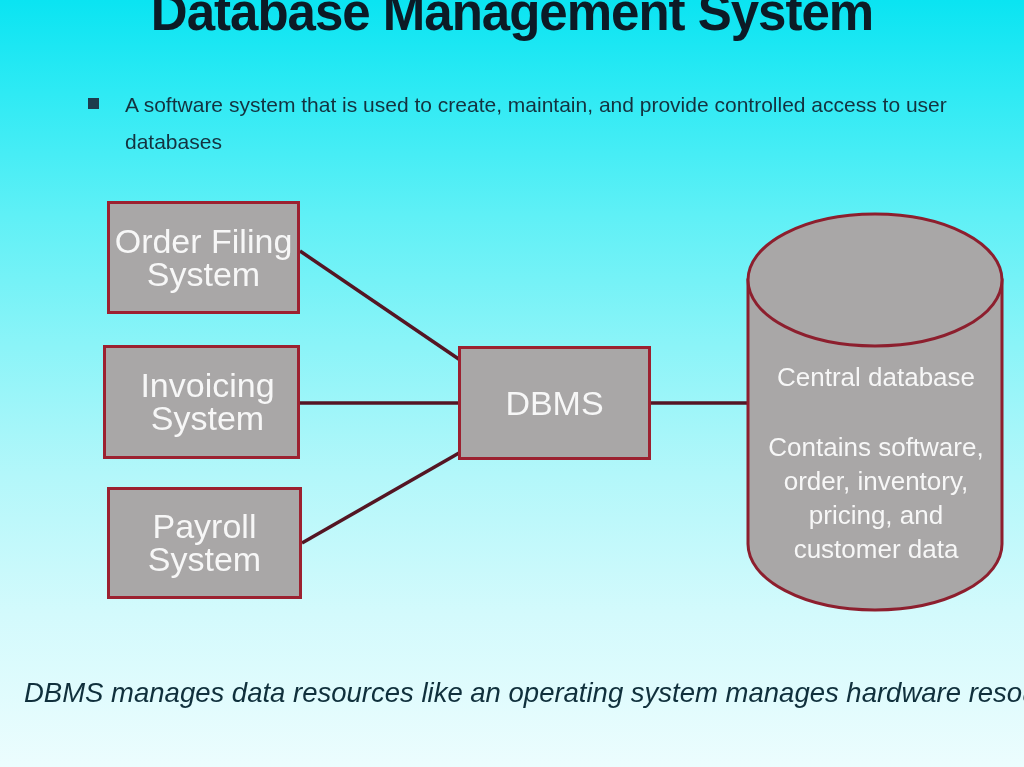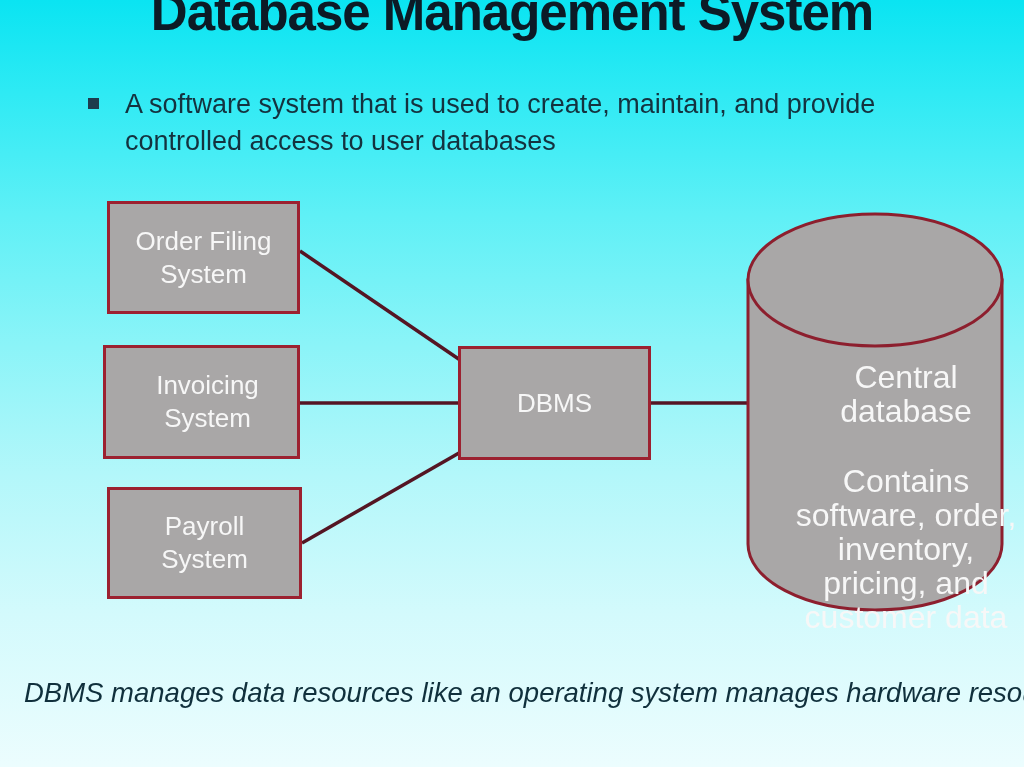--- a/index.html
+++ b/index.html
@@ -37,39 +37,39 @@
   }
   .bullet-marker {
     width: 11px;
     height: 11px;
     background: #1d3b4d;
     margin-top: 12px;
     margin-right: 26px;
     flex: 0 0 auto;
   }
   .bullet-text {
-    font-size: 27px;
+    font-size: 21px;
     line-height: 37px;
     color: #14323f;
     width: 840px;
   }
 
   .diagram-svg {
     position: absolute;
     top: 0; left: 0;
     width: 1024px;
     height: 767px;
   }
 
   .node-box {
     position: absolute;
     background: #a9a7a7;
     border: 3px solid #9c2130;
     color: #f7f7f7;
-    font-size: 26px;
+    font-size: 34px;
     line-height: 33px;
     text-align: center;
     display: flex;
     flex-direction: column;
     justify-content: center;
     align-items: center;
     box-sizing: border-box;
   }
   .node-box span { display: block; }
 
@@ -78,23 +78,22 @@
   .box-payroll  { left: 107px; top: 487px; width: 195px; height: 112px; align-items: center; }
   .box-dbms     { left: 458px; top: 346px; width: 193px; height: 114px; }
 
   .cylinder-text {
     position: absolute;
     left: 757px;
     top: 360px;
     width: 238px;
     text-align: center;
     color: #f7f7f7;
-    font-size: 32px;
+    font-size: 26px;
     line-height: 34px;
-    margin-left: 30px;
   }
   .cylinder-text .db-name { margin: 0 0 36px 0; }
   .cylinder-text .db-desc { margin: 0; }
 
   .footer-note {
     position: absolute;
     left: 24px;
     top: 674px;
     width: 1000px;
     font-size: 27.5px;

